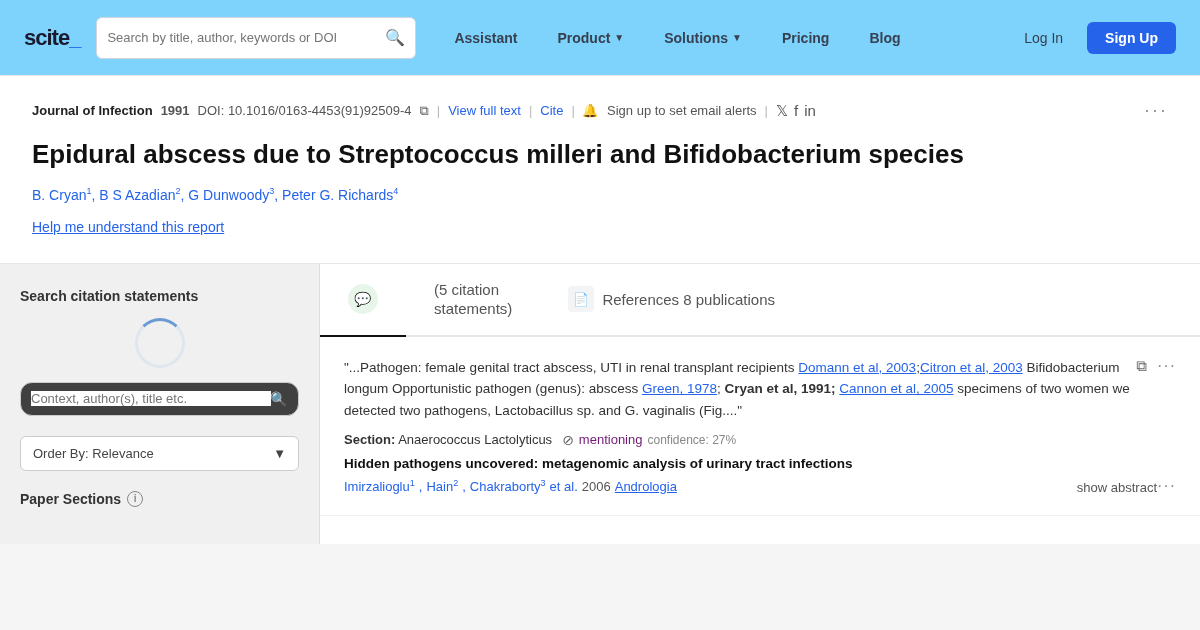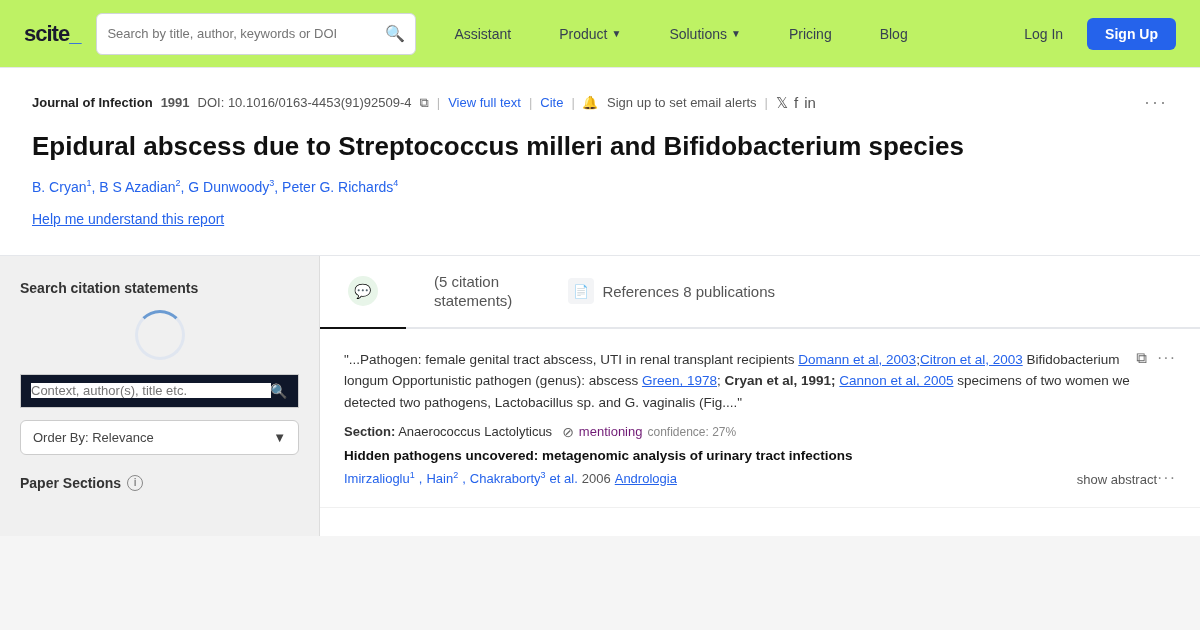--- a/index.html
+++ b/index.html
@@ -1,25 +1,25 @@
 <!DOCTYPE html>
 <html><head>
   <meta charset="utf-8">
   <style>
     * { box-sizing: border-box; margin: 0; padding: 0; }
     body { font-family: -apple-system, BlinkMacSystemFont, 'Segoe UI', sans-serif; background: #f5f5f5; font-size: 14px; color: #222; }
 
     
     .header {
-      background: #bef264;
+      background: #7dd3fc;
       border-bottom: 1px solid #e5e7eb;
       display: flex;
       align-items: center;
       padding: 0 24px;
-      height: 68px;
+      height: 76px;
       gap: 16px;
     }
     .logo {
       font-size: 22px;
       font-weight: 700;
       color: #1a1a2e;
       letter-spacing: -1px;
       flex-shrink: 0;
     }
     .logo span { color: #2563eb; }
@@ -33,23 +33,24 @@
       width: 320px;
       background: #fff;
     }
     .search-bar input {
       border: none; outline: none; font-size: 13px; color: #444; width: 100%;
     }
     .search-icon { color: #3b82f6; font-size: 16px; flex-shrink: 0; }
     .nav {
       display: flex;
       align-items: center;
-      gap: 20px;
+      gap: 12px;
       margin-left: 8px;
       flex: 1;
+      font-weight: bold;
     }
     .nav-item {
       padding: 8px 14px;
       font-size: 14px;
       color: #374151;
       cursor: pointer;
       display: flex;
       align-items: center;
       gap: 4px;
       border-radius: 4px;
@@ -155,24 +156,24 @@
       width: 50px;
       height: 50px;
       border: 3px solid #e0e6f0;
       border-top: 3px solid #6b9bd2;
       border-radius: 50%;
     }
     .search-citation-input {
       display: flex;
       align-items: center;
       border: 1px solid #ccc;
-      border-radius: 0;
-      background: #0f172a;
+      border-radius: 12px;
+      background: #404040;
       padding: 8px 10px;
-      margin-bottom: 12px;
+      margin-bottom: 20px;
     }
     .search-citation-input input {
       border: none; outline: none; font-size: 13px; color: #aaa; width: 100%;
     }
     .search-citation-input .search-mini { color: #999; font-size: 14px; }
     .order-by-select {
       display: flex;
       align-items: center;
       justify-content: space-between;
       border: 1px solid #ccc;

